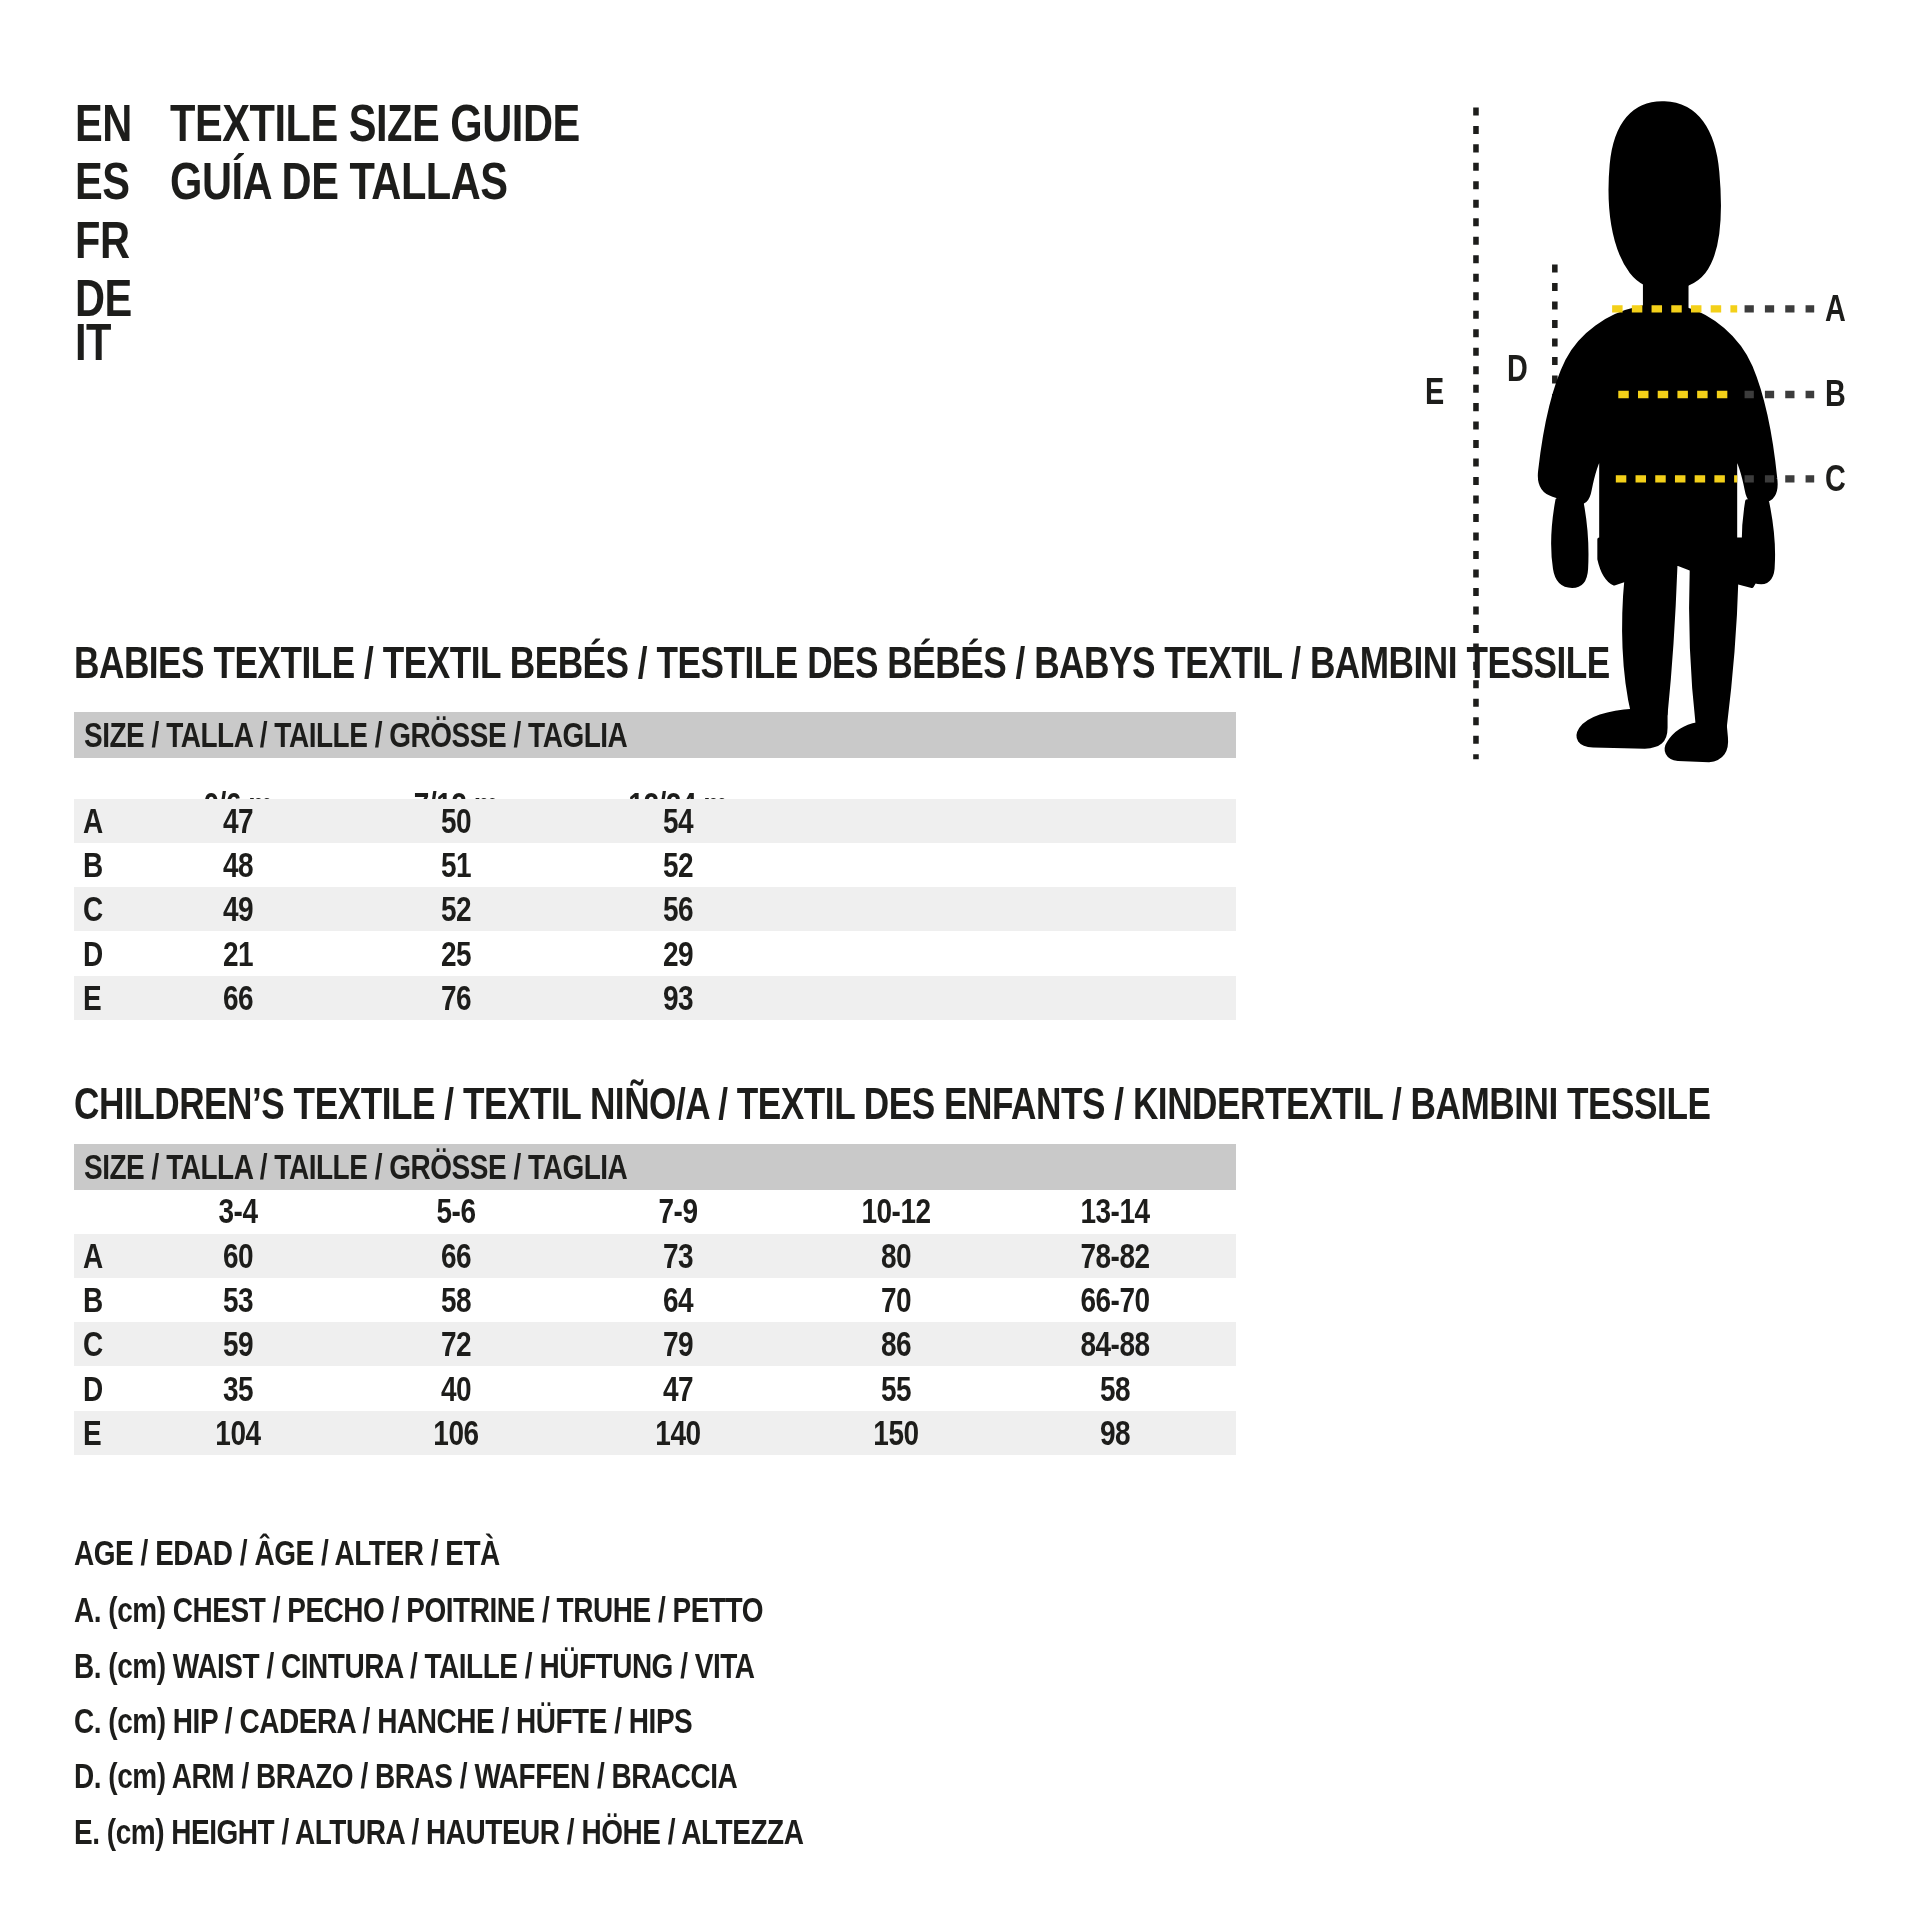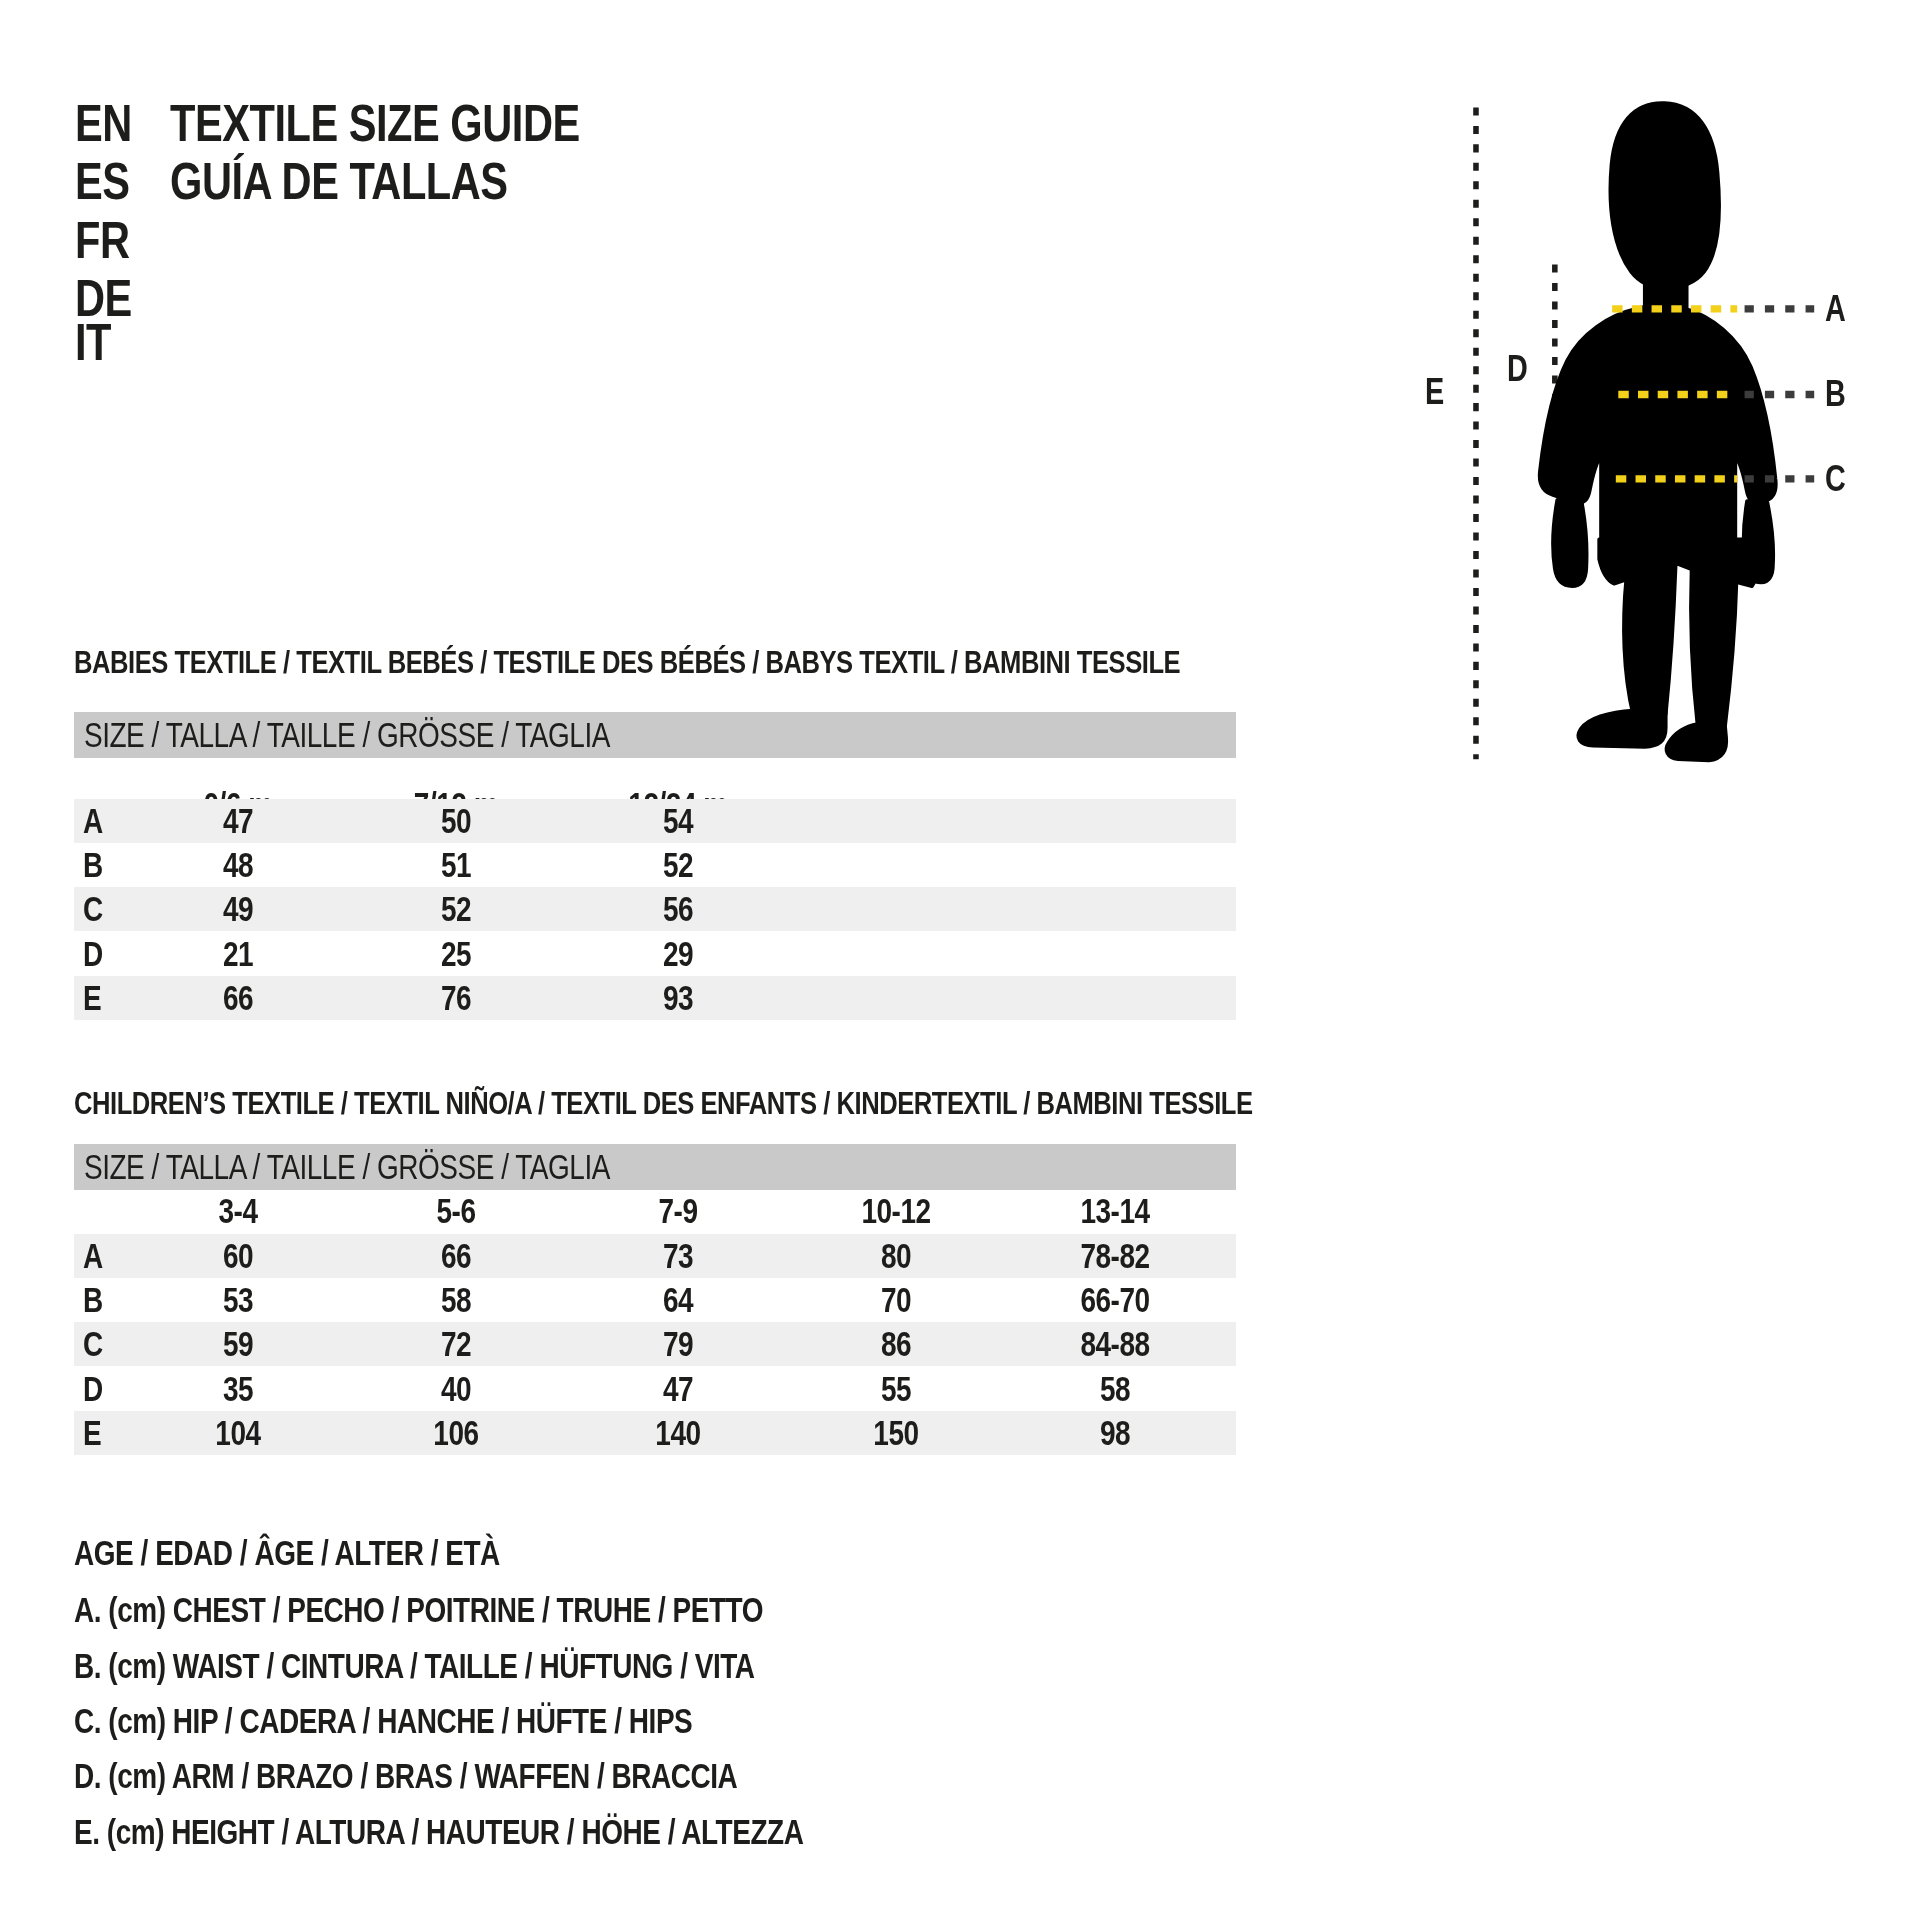--- a/index.html
+++ b/index.html
@@ -7,24 +7,24 @@
     width:1926px;height:1926px;background:#ffffff;position:relative;
     font-family:"Liberation Sans","DejaVu Sans",sans-serif;color:#1d1d1b;
     overflow:hidden;
   }
   .cond{display:inline-block;transform:scaleX(0.8);transform-origin:0 50%;white-space:nowrap;letter-spacing:-0.6px}
   
   .langrow{position:absolute;left:75px;height:58px;line-height:58px;font-size:52px;font-weight:700;width:863px}
   .langrow .code{position:absolute;left:0;top:0}
   .langrow .ltitle{position:absolute;left:95px;top:0}
   
-  .sectitle{position:absolute;left:74px;height:41px;line-height:41px;font-size:32px;font-weight:700;width:1602px}
+  .sectitle{position:absolute;left:74px;height:41px;line-height:41px;font-size:44px;font-weight:700;width:1602px}
   .legendline{position:absolute;left:74px;height:41px;line-height:41px;font-size:35px;font-weight:700;width:1232px}
   
-  .sizebar{position:absolute;left:74px;width:1162px;height:46px;line-height:46px;background:#c9c9c9;font-size:35px;font-weight:400}
+  .sizebar{position:absolute;left:74px;width:1162px;height:46px;line-height:46px;background:#c9c9c9;font-size:35px;font-weight:700}
   .sizebar .cond{margin-left:10px}
   .trow{position:absolute;left:74px;width:1162px;height:44px;line-height:44px;font-size:35px;font-weight:700}
   .thead{position:absolute;left:74px;width:1162px;height:43px;line-height:43px;font-size:35px;font-weight:700}
   .stripe{background:#efefef}
   .rowlabel{position:absolute;left:8.6px;top:0}
   .ccell{position:absolute;top:0;transform:translateX(-50%) scaleX(0.8);transform-origin:center;white-space:nowrap;letter-spacing:-0.6px}
   
   .figwrap{position:absolute;left:1429px;top:92px;width:487px;height:690px}
   .mlabel{position:absolute;font-size:36px;font-weight:700;height:42px;line-height:42px}
 </style>

